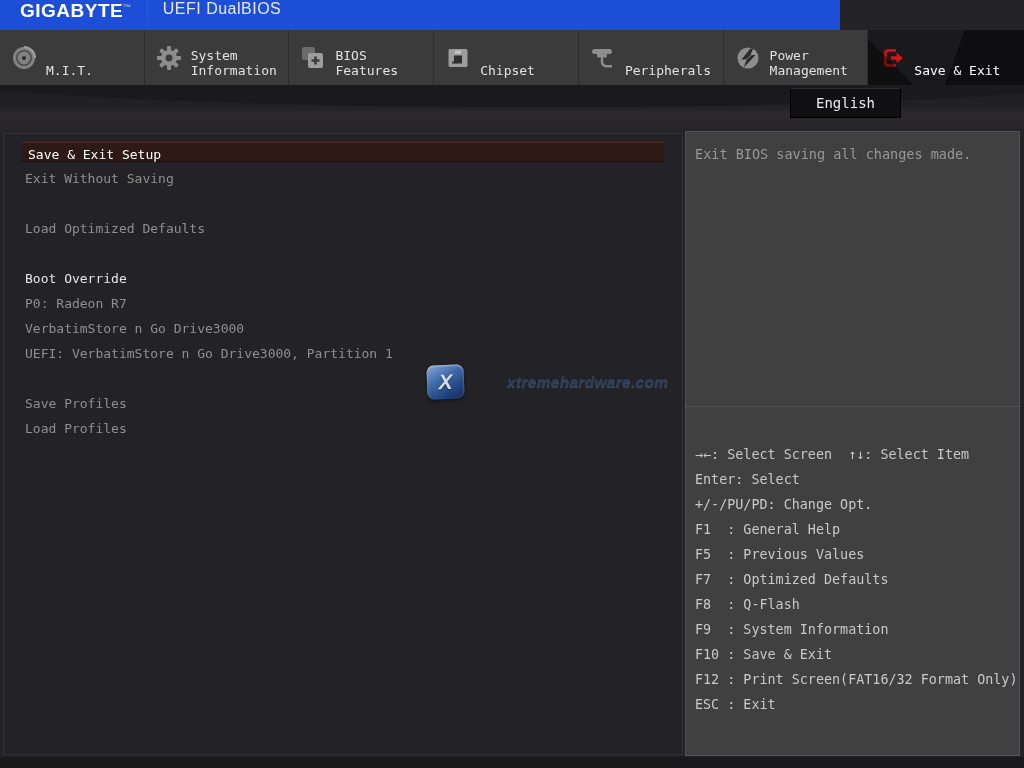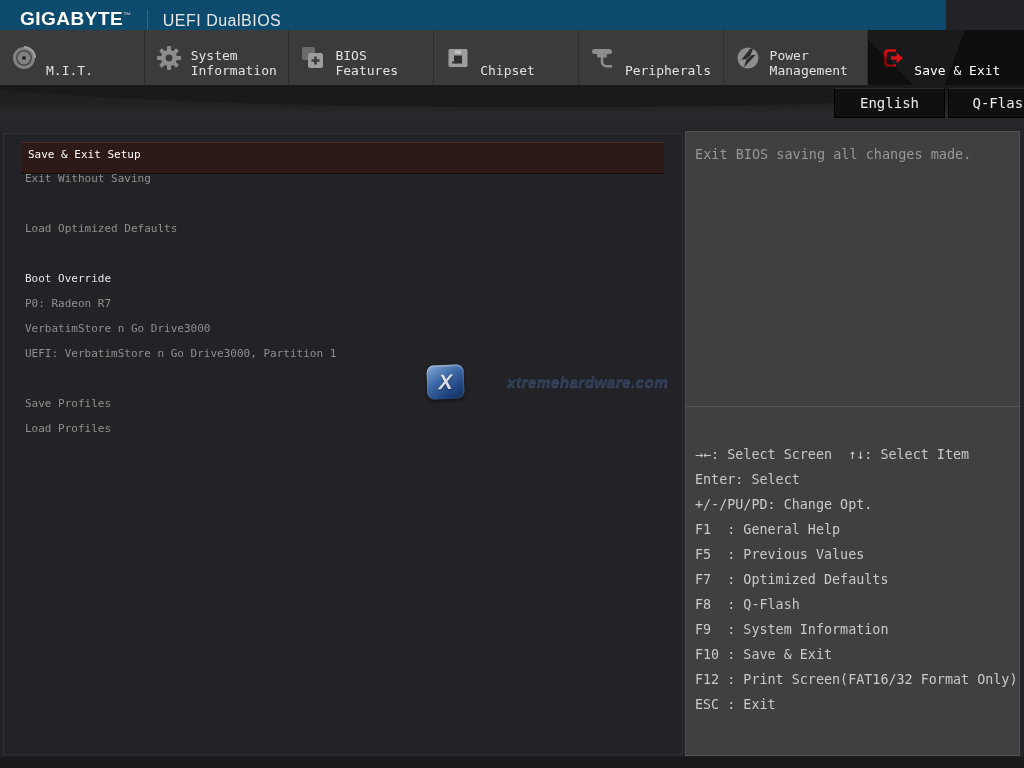--- a/index.html
+++ b/index.html
@@ -4,22 +4,22 @@
 <style>
   * { margin:0; padding:0; box-sizing:border-box; }
   html,body { background:#000; }
   .screen {
     position:relative; width:1024px; height:768px; overflow:hidden;
     background:#232327; font-family:"DejaVu Sans Mono", monospace;
   }
 
   
   .titlebar {
-    position:absolute; top:0; left:0; width:946px; height:30px;
-    background:#0c4a6e; display:flex; align-items:flex-end;
+    position:absolute; top:0; left:0; width:840px; height:30px;
+    background:#1d4ed8; display:flex; align-items:flex-start;
   }
   .brand {
     margin-left:20px; font-family:"Liberation Sans", sans-serif;
     font-weight:bold; font-size:19px; color:#fff; letter-spacing:.5px;
   }
   .brand sup { font-size:8px; color:#bbb; }
   .titlebar-divider { width:1px; height:20px; background:#5a5a5a; margin:0 15px; }
   .fw-title {
     font-family:"Liberation Sans", sans-serif; font-size:16px; color:#e8e8e8;
     letter-spacing:.5px;
@@ -56,33 +56,33 @@
     overflow:hidden;
   }
   .substrip::before {
     content:""; position:absolute; left:-120px; top:-78px; width:1400px; height:100px;
     background:#1a1a1c; border-radius:0 0 50% 45% / 0 0 60px 42px;
   }
   .top-btn {
     position:absolute; height:30px; top:88px;
     background:#101013; border:1px solid #000; border-top-color:#2c2c2e;
     color:#ececec; font-family:"DejaVu Sans Mono",monospace; font-size:14px;
-    display:flex; align-items:center; justify-content:center; cursor:pointer;margin-left:44px;
+    display:flex; align-items:center; justify-content:center; cursor:pointer;
   }
   .btn-english { left:790px; width:111px; }
   .btn-qflash  { left:904px; width:108px; }
 
   
   .left-panel {
     position:absolute; left:3px; top:133px; width:680px; height:622px;
     border:1px solid rgba(150,150,160,.13);
   }
   .menu-item {
-    position:absolute; left:0; width:660px; height:32px; line-height:24px;
-    padding-left:21px; font-size:11px; color:#8f8f8f; white-space:pre; cursor:pointer;
+    position:absolute; left:0; width:660px; height:20px; line-height:24px;
+    padding-left:21px; font-size:13px; color:#8f8f8f; white-space:pre; cursor:pointer;
   }
   .menu-item.selected {
     left:17px; width:643px; padding-left:7px;
     background:#2d1a16; color:#ffffff;
     border-top:1px solid #4a2c24; border-bottom:1px solid #150c0a;
   }
   .menu-item.heading { color:#e6e6e6; }
 
   .right-panel {
     position:absolute; left:685px; top:131px; width:335px; height:625px;
@@ -208,21 +208,20 @@
       <svg class="tab-icon" viewBox="0 0 26 26">
         <path d="M17 5.5 H9 A2.6 2.6 0 0 0 6.4 8.1 v9.8 A2.6 2.6 0 0 0 9 20.5 h8" fill="none" stroke="#dd1111" stroke-width="2.6"></path>
         <path d="M12 11.2 h5.6 V7.8 L24 13 l-6.4 5.2 V14.8 H12 z" fill="#dd1111"></path>
       </svg>
       <span class="tab-label">Save &amp; Exit</span>
     </div>
   </div>
 
   <div class="substrip"></div>
   <div class="top-btn btn-english">English</div>
-  <div class="top-btn btn-qflash">Q-Flash</div>
 
   <div class="left-panel">
     <div class="menu-item selected" style="top:8px">Save &amp; Exit Setup</div>
     <div class="menu-item" style="top:33px">Exit Without Saving</div>
     <div class="menu-item" style="top:83px">Load Optimized Defaults</div>
     <div class="menu-item heading" style="top:133px">Boot Override</div>
     <div class="menu-item" style="top:158px">P0: Radeon R7</div>
     <div class="menu-item" style="top:183px">VerbatimStore n Go Drive3000</div>
     <div class="menu-item" style="top:208px">UEFI: VerbatimStore n Go Drive3000, Partition 1</div>
     <div class="menu-item" style="top:258px">Save Profiles</div>

